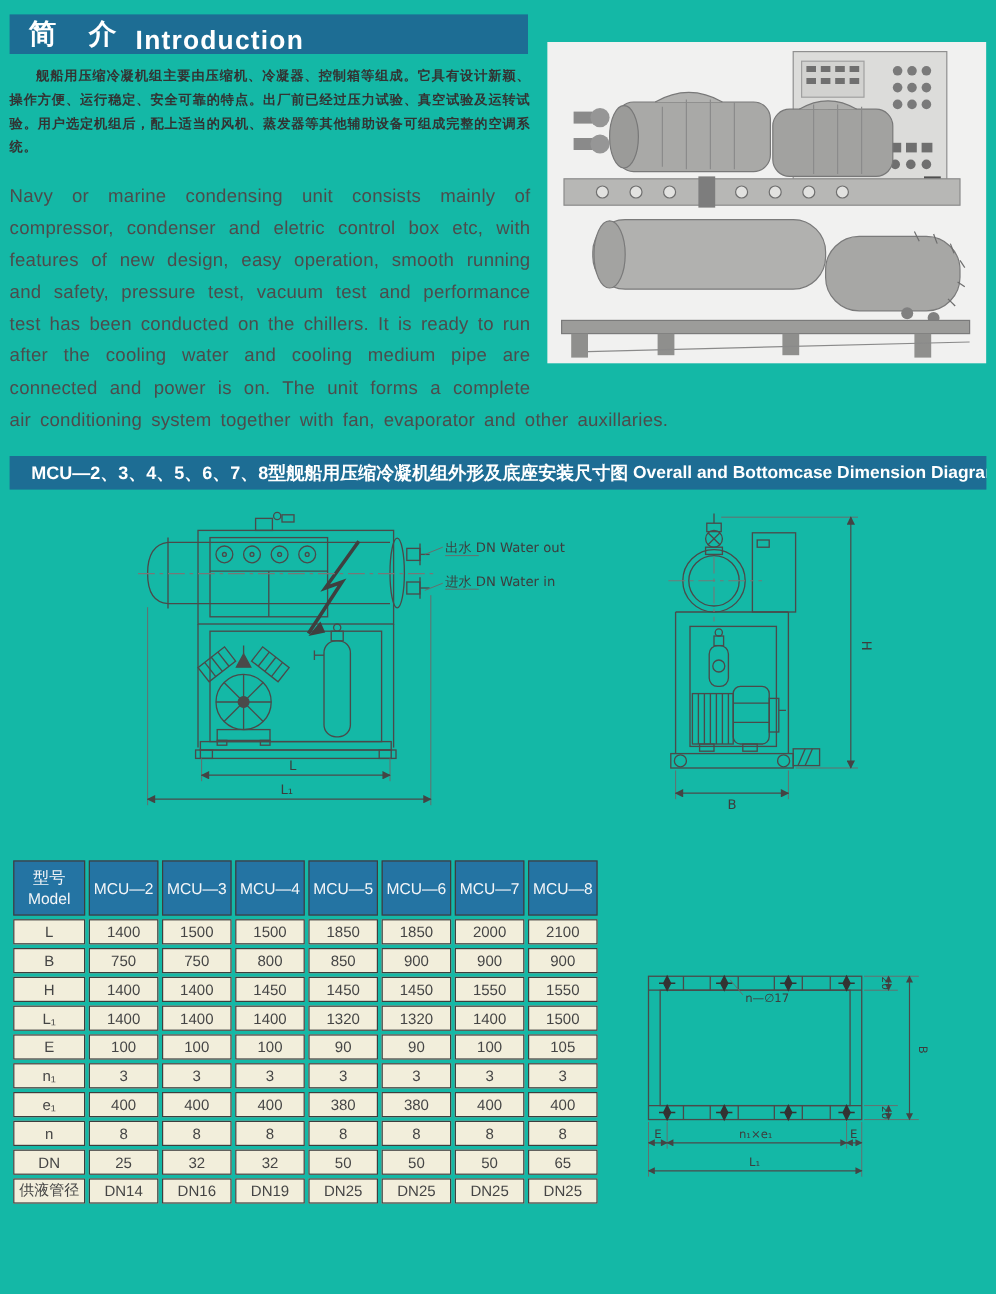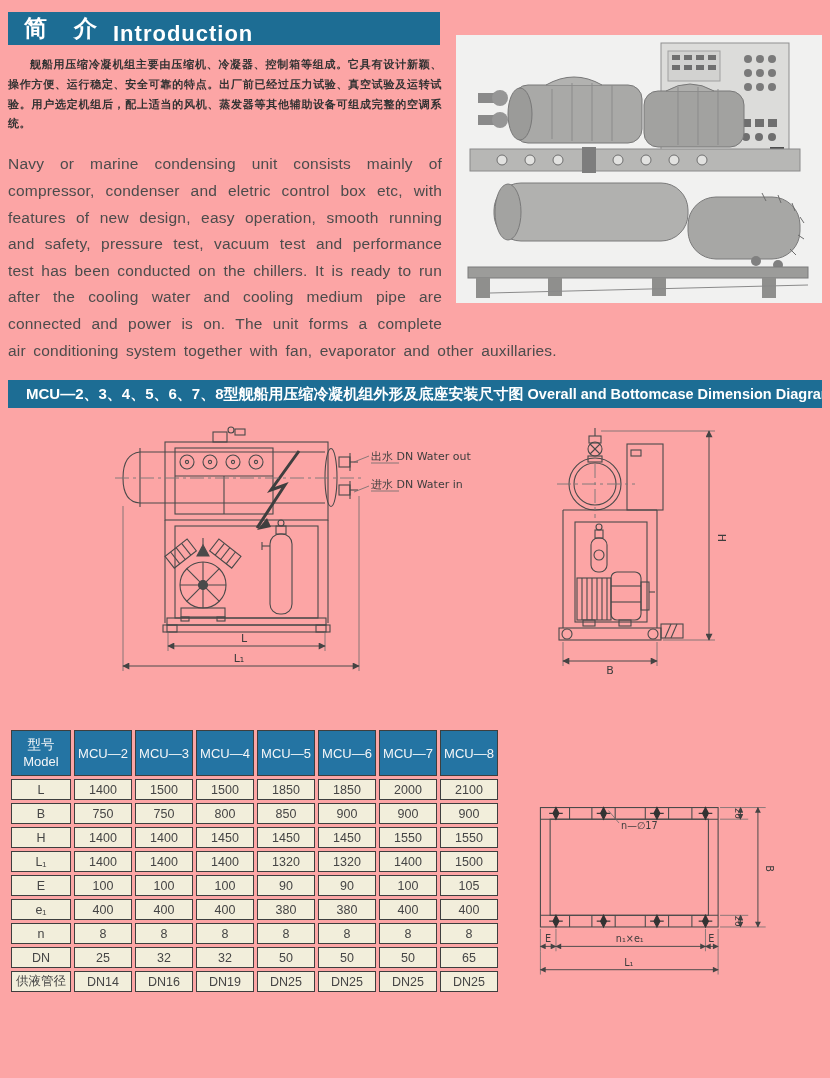--- a/index.html
+++ b/index.html
@@ -1,18 +1,18 @@
 <!DOCTYPE html>
 <html><head>
 <meta charset="utf-8">
 <style>
   html,body{margin:0;padding:0;background:#ffffff;}
   .page{
     position:relative;width:830px;height:1078px;box-sizing:border-box;
-    padding:12px 8px 0;background:#fca5a5;overflow:hidden;
+    padding:12px 8px 0;background:#14b8a6;overflow:hidden;
     font-family:"Liberation Sans","DejaVu Sans",sans-serif;color:#3a3a3a;
   }
   
   .bar{background:#1d6d94;color:#fff;display:flex;align-items:center;font-weight:bold;}
   .bar1{width:432px;height:33px;padding-left:16px;box-sizing:border-box;}
   .bar1 .h-zh{font-size:23px;letter-spacing:2px;}
   .bar1 .h-en{font-size:22px;margin-left:14px;letter-spacing:1px;margin-top:11px;}
   .bar2{clear:both;margin-top:16px;height:28px;padding:0 18px;white-space:nowrap;overflow:hidden;}
   .bar2 .h2-zh{font-size:15px;}
   .bar2 .h2-en{font-size:14.5px;margin-left:4px;}
@@ -23,21 +23,21 @@
     text-align:justify;text-indent:2em;letter-spacing:.5px;
   }
   .en-para{
     margin:17px 0 0;font-size:15.5px;line-height:1.72;color:#4c4c4c;
     text-align:justify;word-spacing:3px;letter-spacing:.2px;
   }
   
   .diagrams-row{display:flex;margin-top:10px;height:292px;}
   .d1{margin-left:55px;}
   .d2{margin-left:26px;margin-top:2px;}
-  .bottom-row{display:flex;margin-top:4px;align-items:flex-end;}
+  .bottom-row{display:flex;margin-top:4px;align-items:center;}
   .d3{margin-left:20px;margin-top:76px;}
   svg .ln{stroke:#4a4a4a;fill:none;stroke-width:1.1;}
   svg .thin{stroke:#6b6b6b;fill:none;stroke-width:.8;}
   svg .cl{stroke:#777;fill:none;stroke-width:.9;stroke-dasharray:14 4 3 4;}
   svg .dim{stroke:#4a4a4a;fill:none;stroke-width:1;}
   svg .lbl{font-family:"DejaVu Sans",sans-serif;font-size:11px;fill:#3d3d3d;}
   svg .lbl-s{font-family:"DejaVu Sans",sans-serif;font-size:10px;fill:#3d3d3d;}
   svg .lbl-xs{font-family:"DejaVu Sans",sans-serif;font-size:9px;fill:#3d3d3d;}
   
   table.dims{border-collapse:separate;border-spacing:3px;}
@@ -401,20 +401,30 @@
             <th class="rl">E</th>
             <td>100</td>
             <td>100</td>
             <td>100</td>
             <td>90</td>
             <td>90</td>
             <td>100</td>
             <td>105</td>
           </tr>
           <tr>
+            <th class="rl">n₁</th>
+            <td>3</td>
+            <td>3</td>
+            <td>3</td>
+            <td>3</td>
+            <td>3</td>
+            <td>3</td>
+            <td>3</td>
+          </tr>
+          <tr>
             <th class="rl">e₁</th>
             <td>400</td>
             <td>400</td>
             <td>400</td>
             <td>380</td>
             <td>380</td>
             <td>400</td>
             <td>400</td>
           </tr>
           <tr>

